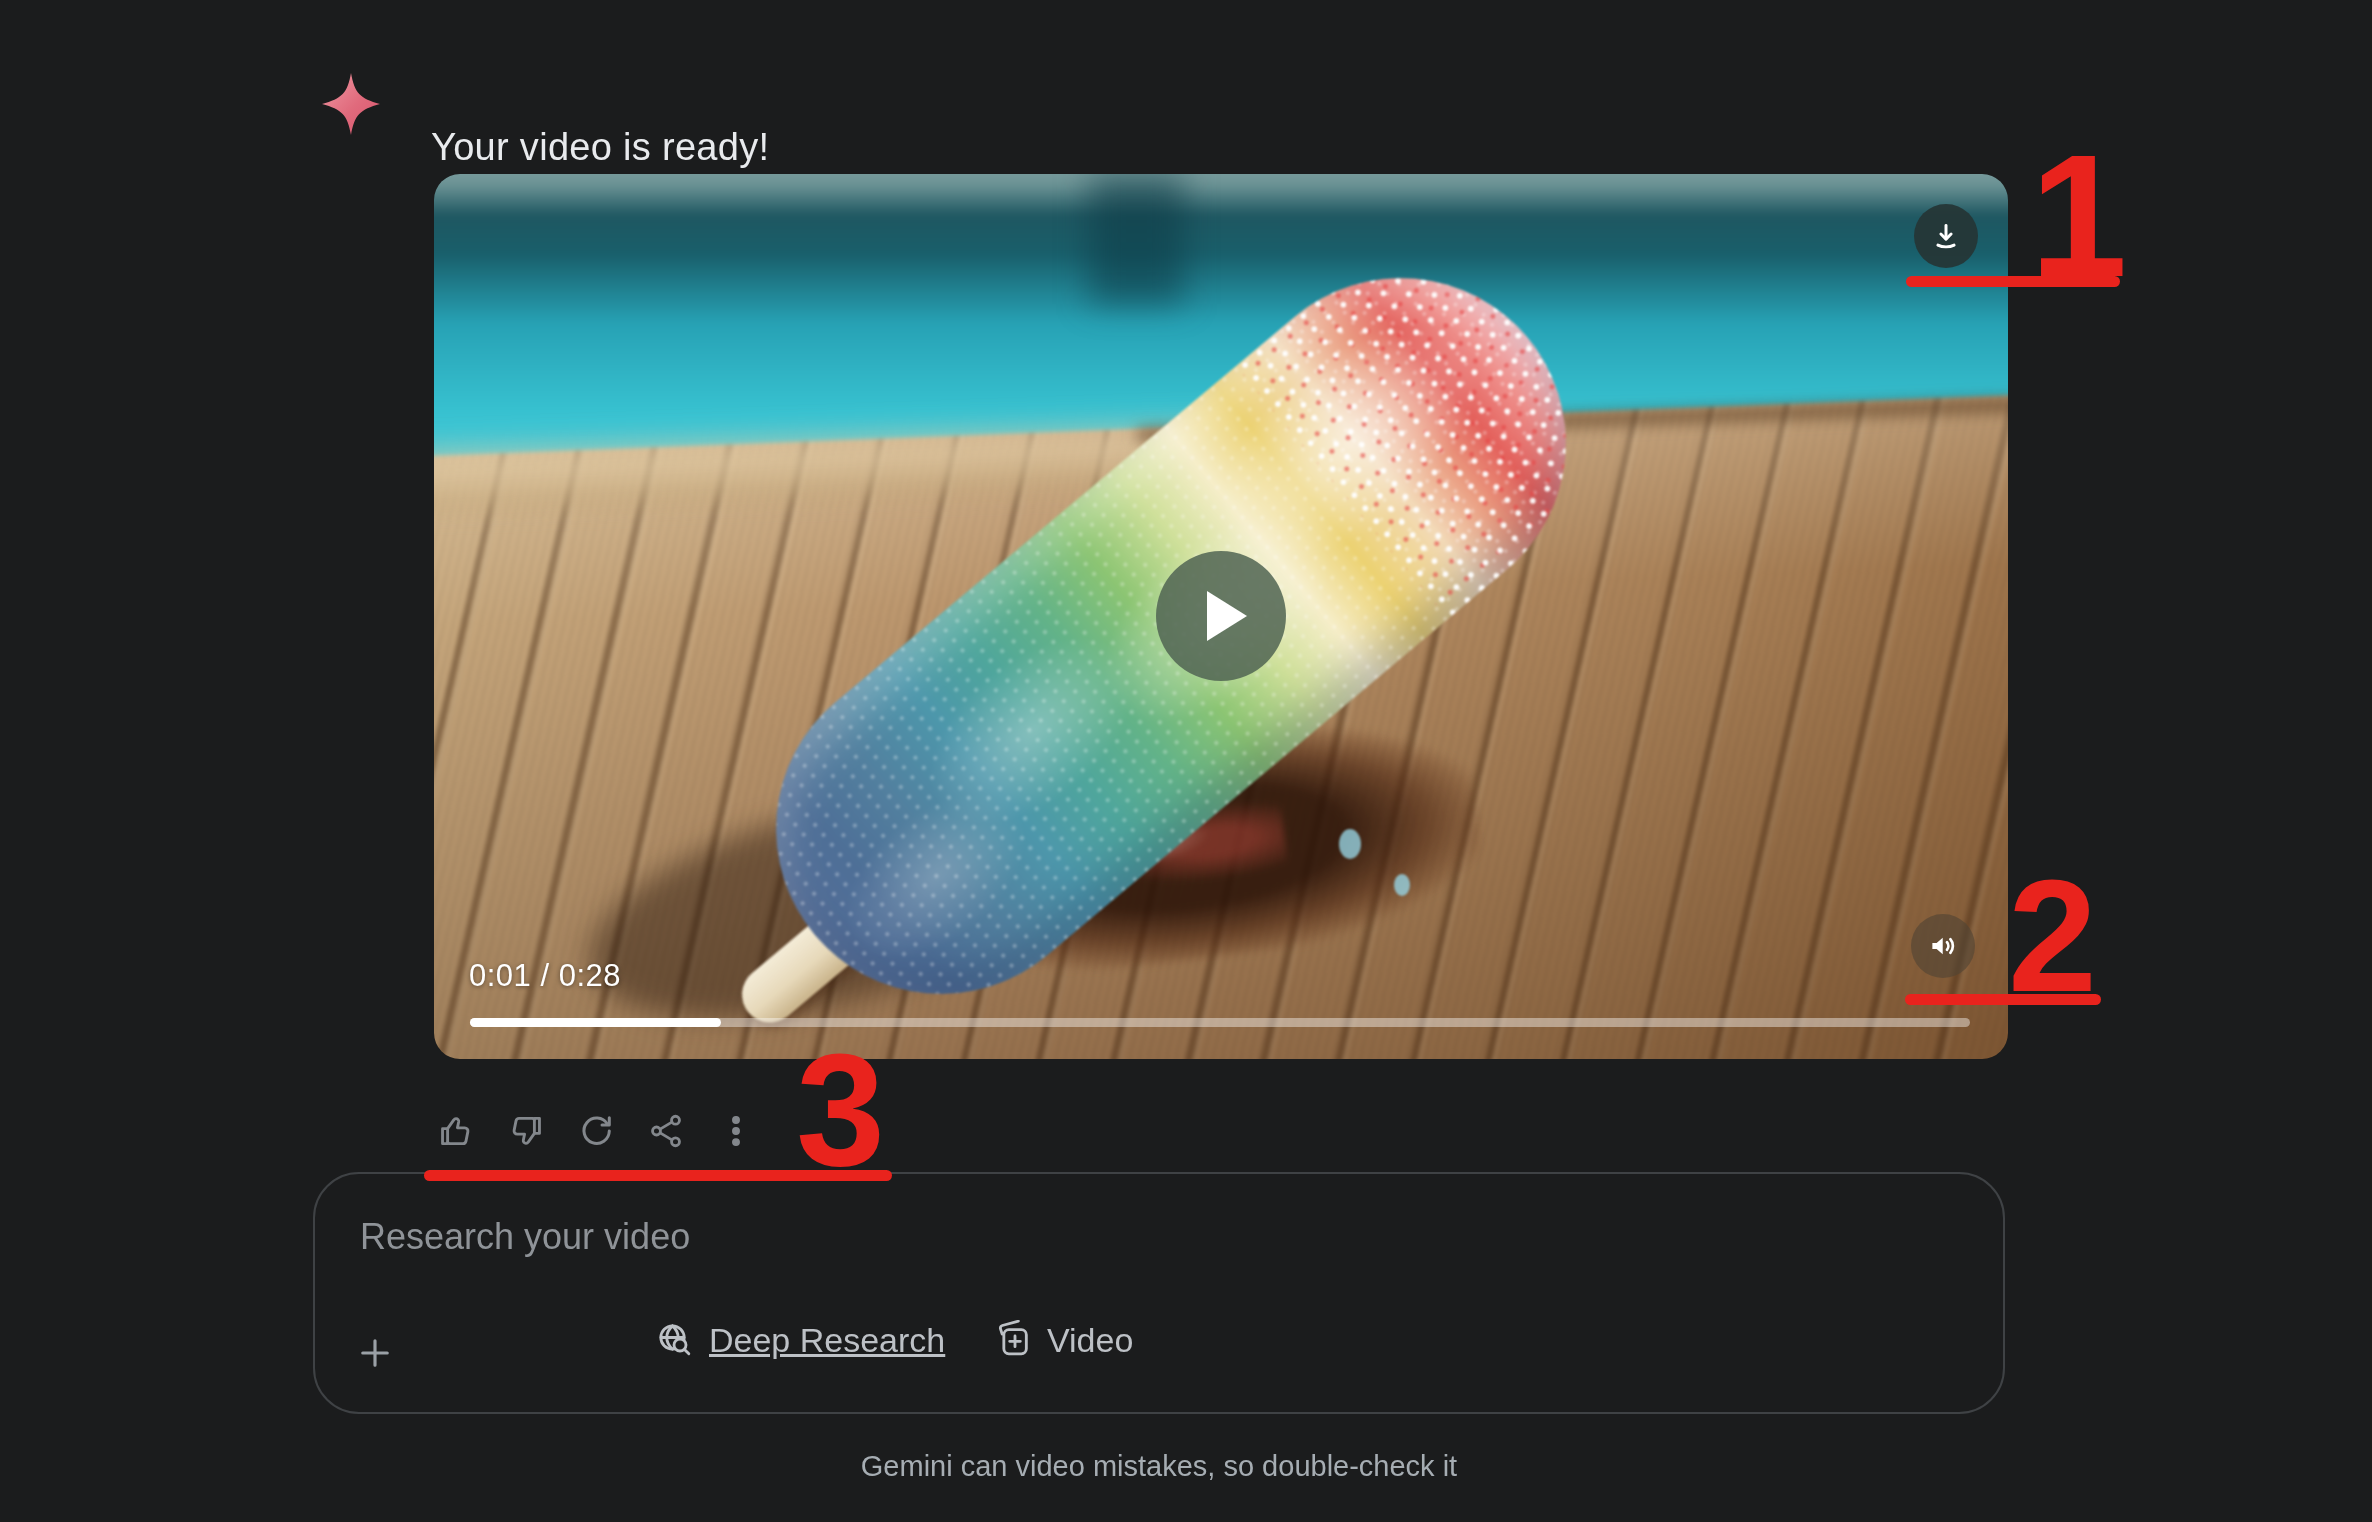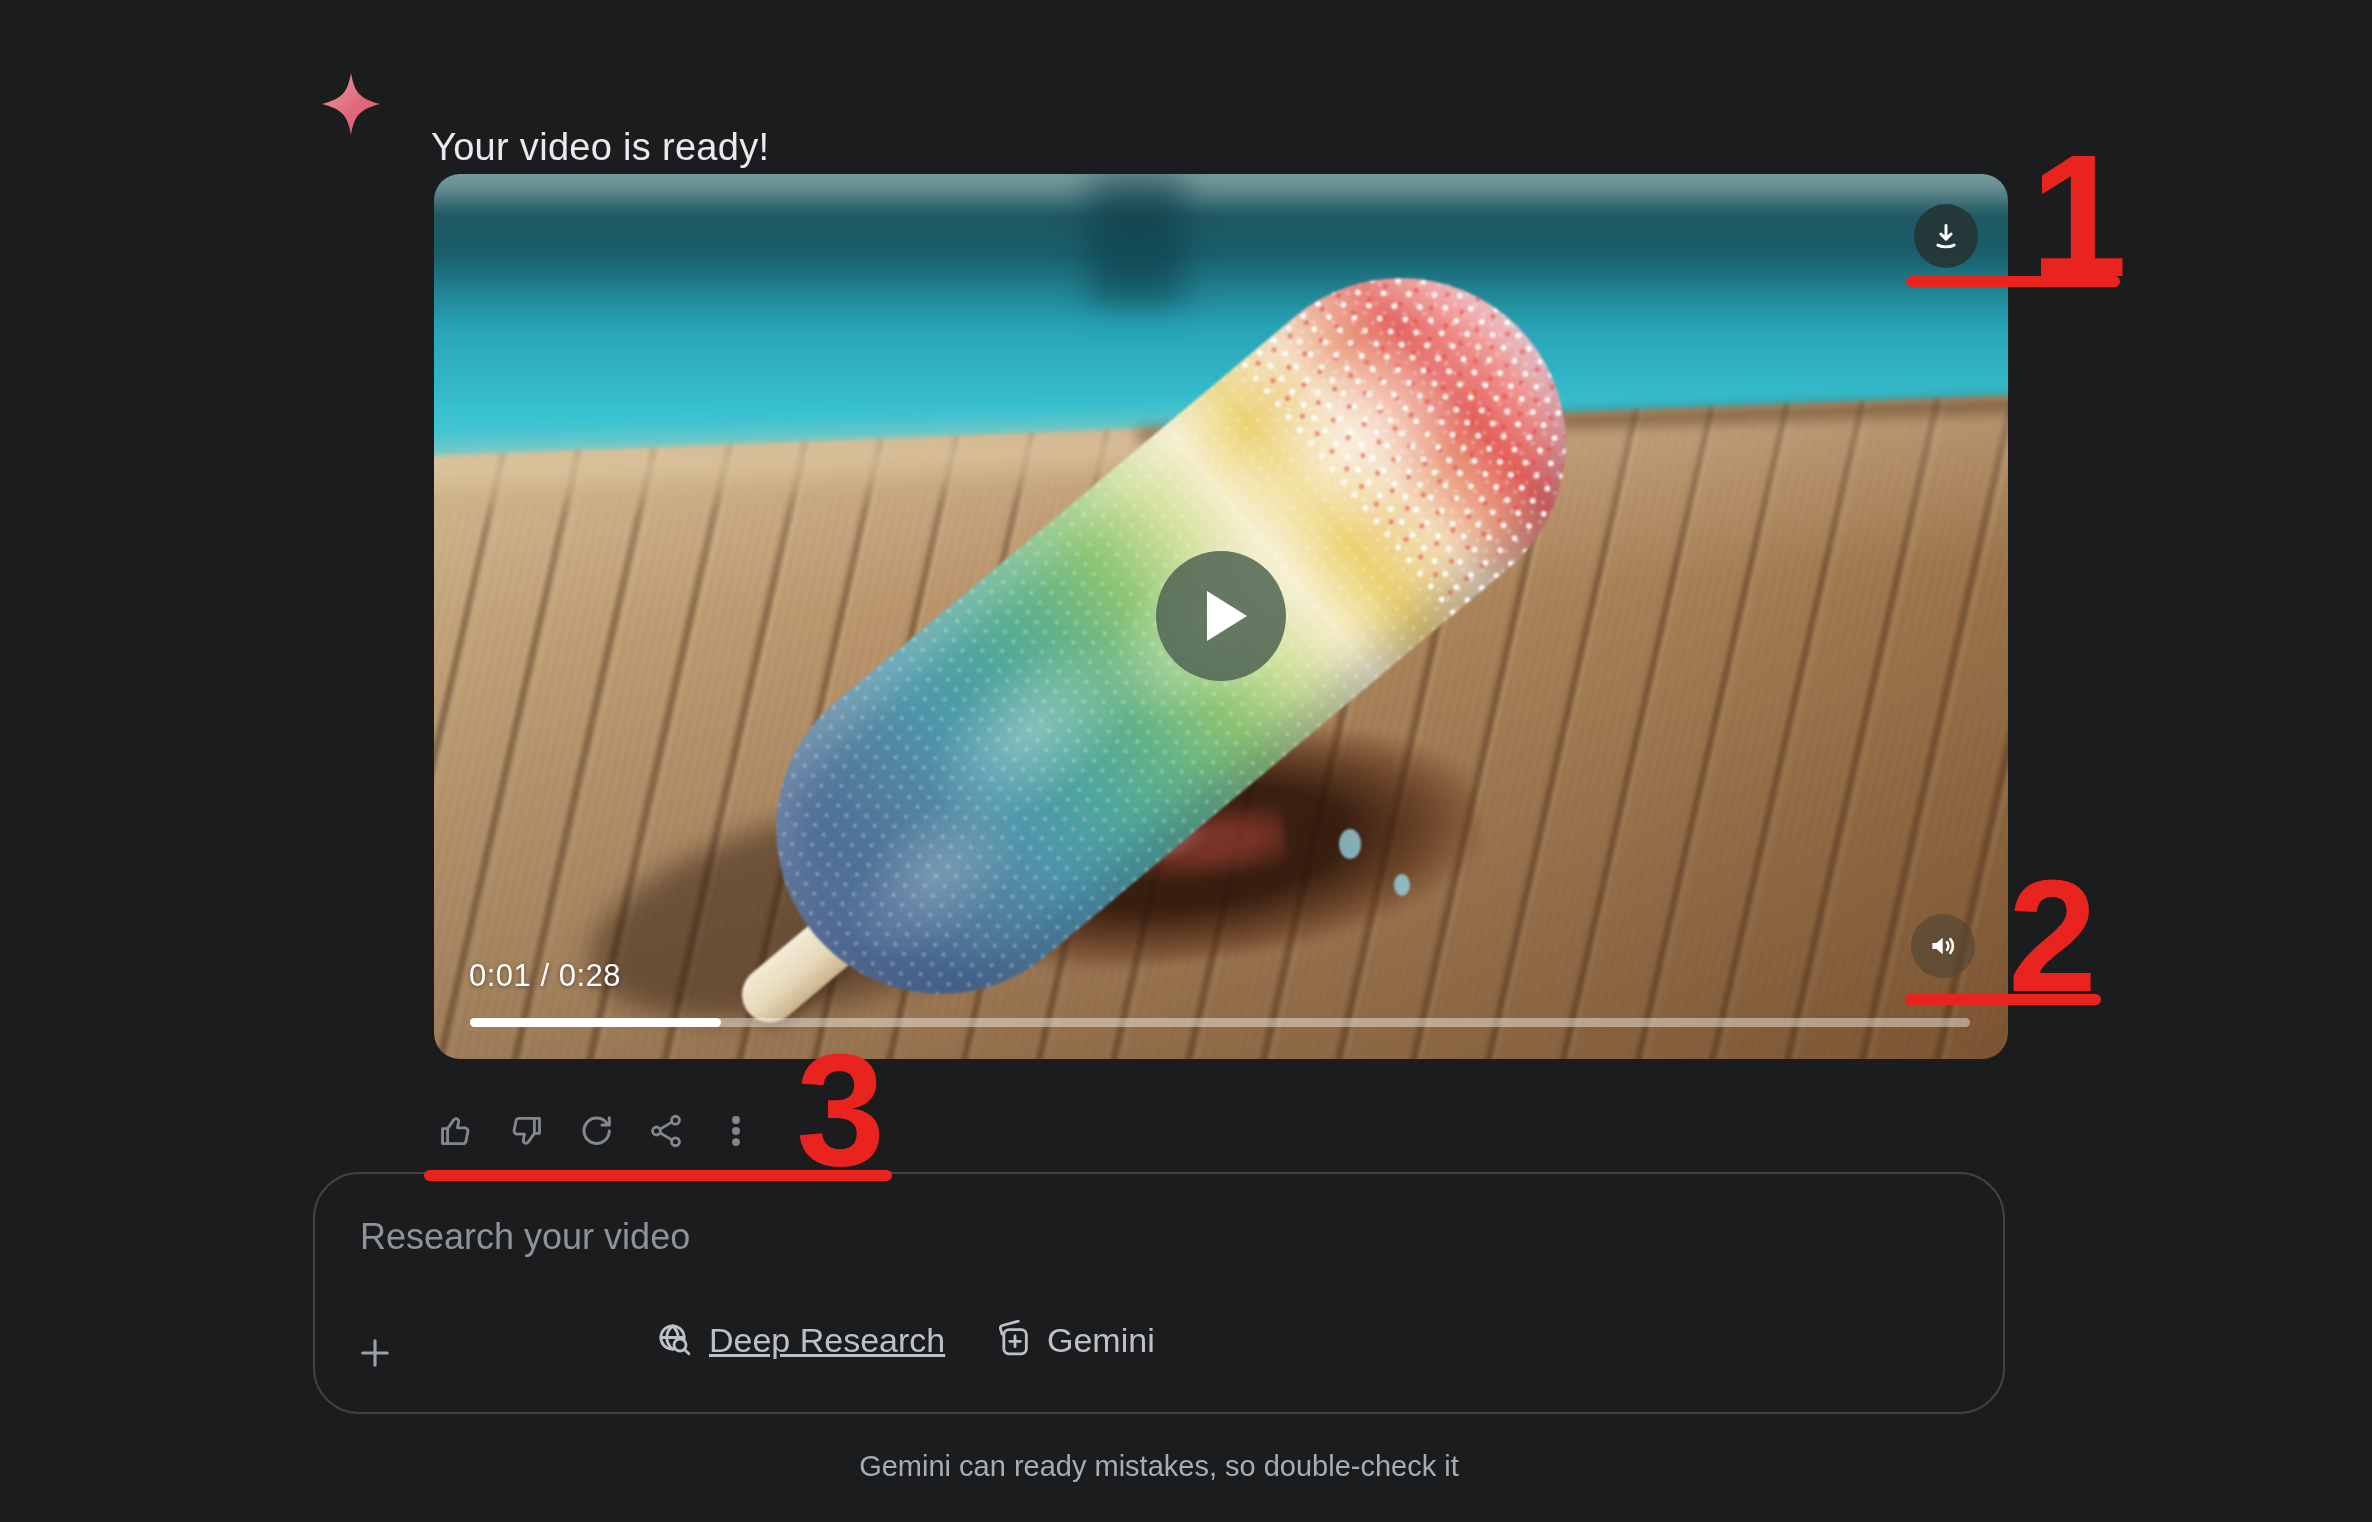--- a/index.html
+++ b/index.html
@@ -206,24 +206,24 @@
     </svg>
     <span>Deep Research</span>
   </div>
 
   <div class="tool tool-cv">
     <svg width="40" height="40" viewBox="0 0 24 24" fill="none" stroke="#bdc1c6" stroke-width="1.7" stroke-linecap="round" stroke-linejoin="round">
       <path d="M5.5 8.5l-1-3.2a1.6 1.6 0 0 1 1.1-2l9.6-2.6"></path>
       <rect x="6.5" y="5.8" width="13.5" height="14.5" rx="3" fill="#1b1c1d"></rect>
       <path d="M13.2 9.6v6.4M10 12.8h6.4"></path>
     </svg>
-    <span>Gemini</span>
-  </div>
-
-  <div class="abs footer">Gemini can ready mistakes, so double-check it</div>
+    <span>Video</span>
+  </div>
+
+  <div class="abs footer">Gemini can video mistakes, so double-check it</div>
 
   <div class="abs ann a1">1</div>
   <div class="abs u u1"></div>
   <div class="abs ann a2">2</div>
   <div class="abs u u2"></div>
   <div class="abs ann a3">3</div>
   <div class="abs u u3"></div>
 
 </div>
 

